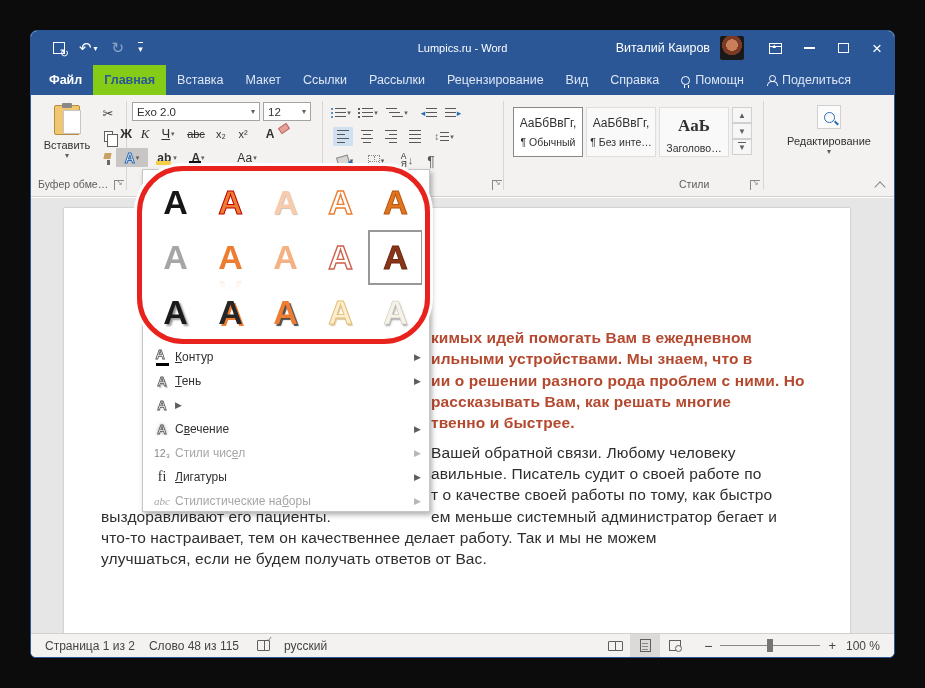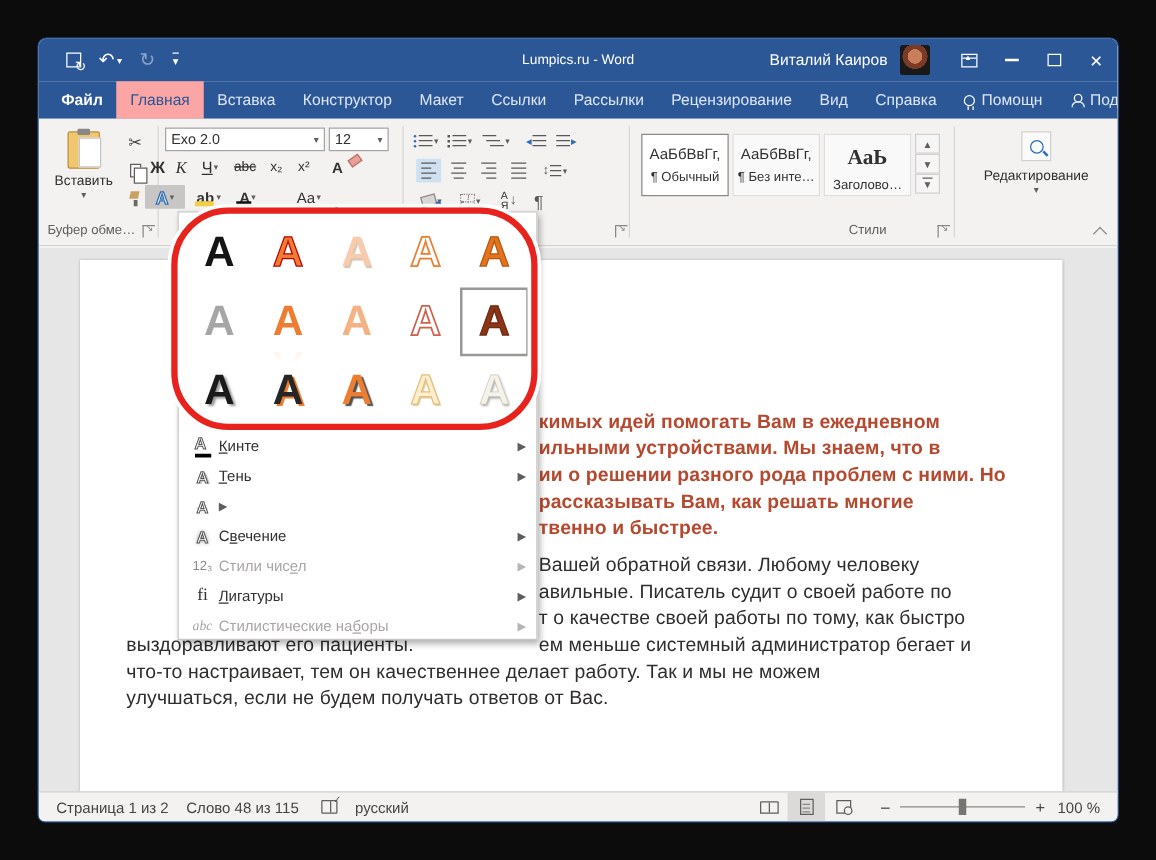--- a/index.html
+++ b/index.html
@@ -24,21 +24,21 @@
   .ic-ribbonopts::before { content:""; position:absolute; left:0; right:0; top:2.5px; border-top:1px solid #fff; }
   .ic-ribbonopts::after { content:"▴"; position:absolute; left:3px; top:-2px; font-size:7px; }
   .ic-min { width:11px; height:1.5px; background:#fff; }
   .ic-max { width:11px; height:10px; border:1.5px solid #fff; }
   .ic-close { font-size:17px; line-height:1; }
 
   
   .tabrow { position:absolute; left:0; top:34px; width:100%; height:30px; background:#2b5797; display:flex; align-items:stretch; font-size:12.5px; color:#dde6f5; }
   .tab { display:flex; align-items:center; padding:0 11px; cursor:default; white-space:nowrap; }
   .tab.file { margin-left:7px; font-weight:bold; color:#fff; }
-  .tab.active { background:#fca5a5; color:#2b5797; font-weight:normal; }
+  .tab.active { background:#84cc16; color:#2b5797; font-weight:bold; }
   .tab .bulb { width:9px; height:9px; border:1.3px solid #fff; border-radius:50%; position:relative; margin-right:5px; }
   .tab .bulb::after { content:""; position:absolute; left:2px; bottom:-4px; width:3px; height:3px; border-left:1.3px solid #fff; border-right:1.3px solid #fff; }
   .tab .person { width:11px; height:11px; position:relative; margin-right:5px; }
   .tab .person::before { content:""; position:absolute; left:3px; top:0; width:5px; height:5px; border:1.2px solid #fff; border-radius:50%; }
   .tab .person::after { content:""; position:absolute; left:1px; bottom:0; width:9px; height:4px; border:1.2px solid #fff; border-bottom:none; border-radius:5px 5px 0 0; }
 
   
   .ribbon { position:absolute; left:0; top:64px; width:100%; height:102px; background:#f3f2f1; border-bottom:1px solid #d2d0ce; font-size:11px; color:#444; }
   .vsep { position:absolute; top:6px; bottom:6px; width:1px; background:#d8d6d4; }
   .grouplabel { position:absolute; font-size:10.5px; color:#605e5c; white-space:nowrap; }
@@ -214,21 +214,20 @@
       <span class="winbtn">
           <span class="ic-close">×</span>
         </span>
     </div>
   </div>
 
   <div class="tabrow">
     <div class="tab file">Файл</div>
     <div class="tab active">Главная</div>
     <div class="tab">Вставка</div>
-    <div class="tab">Конструктор</div>
     <div class="tab">Макет</div>
     <div class="tab">Ссылки</div>
     <div class="tab">Рассылки</div>
     <div class="tab">Рецензирование</div>
     <div class="tab">Вид</div>
     <div class="tab">Справка</div>
     <div class="tab">
         <span class="bulb"></span>
         <span>Помощн</span>
       </div>
@@ -467,21 +466,21 @@
       <div class="fxcell fx12">A</div>
       <div class="fxcell fx13">A</div>
       <div class="fxcell fx14">A</div>
       <div class="fxcell fx15">A</div>
     </div>
     <div class="menulist">
       <div class="menuitem">
         <span class="mic">
             <span class="mi-outline-bar"><span class="mi-A">A</span><span class="b"></span></span>
           </span>
-        <span class="mlabel"><span></span><u>К</u><span>инте</span></span>
+        <span class="mlabel"><span></span><u>К</u><span>онтур</span></span>
         <span class="subarr">▶</span>
       </div>
       <div class="menuitem">
         <span class="mic">
             <span class="mi-A mi-shadowA">A</span>
           </span>
         <span class="mlabel"><span></span><u>Т</u><span>ень</span></span>
         <span class="subarr">▶</span>
       </div>
       <div class="menuitem">

